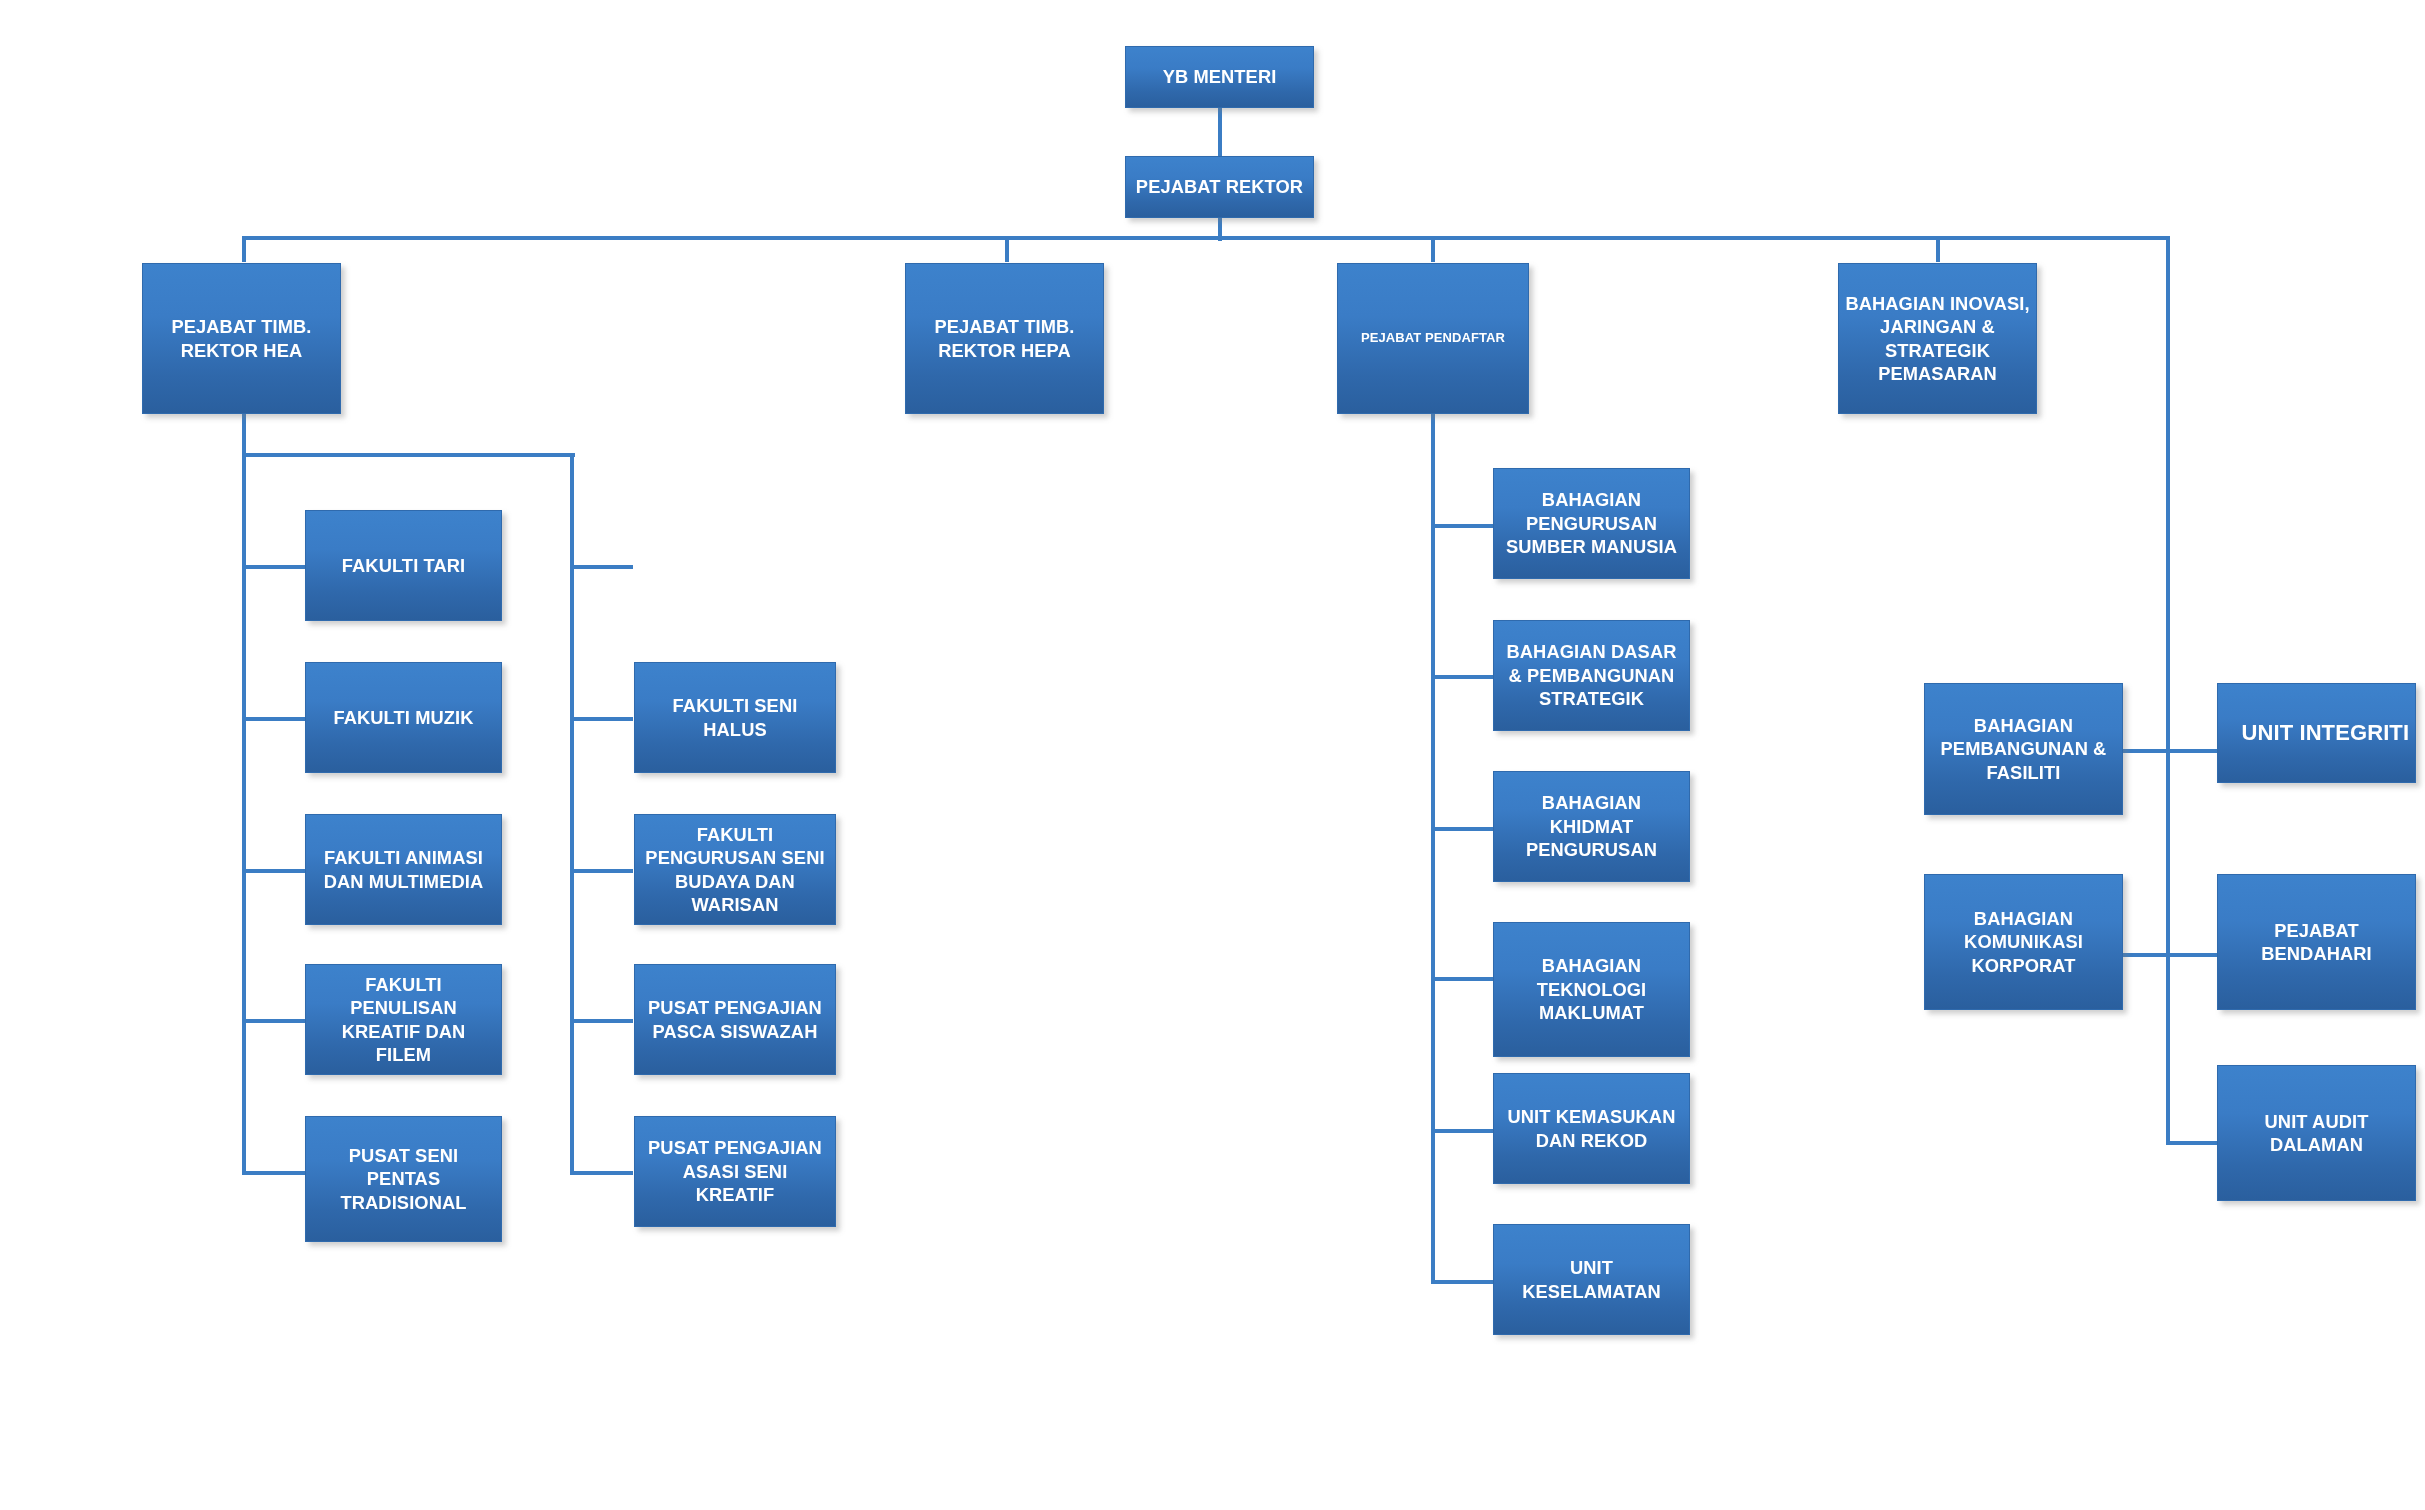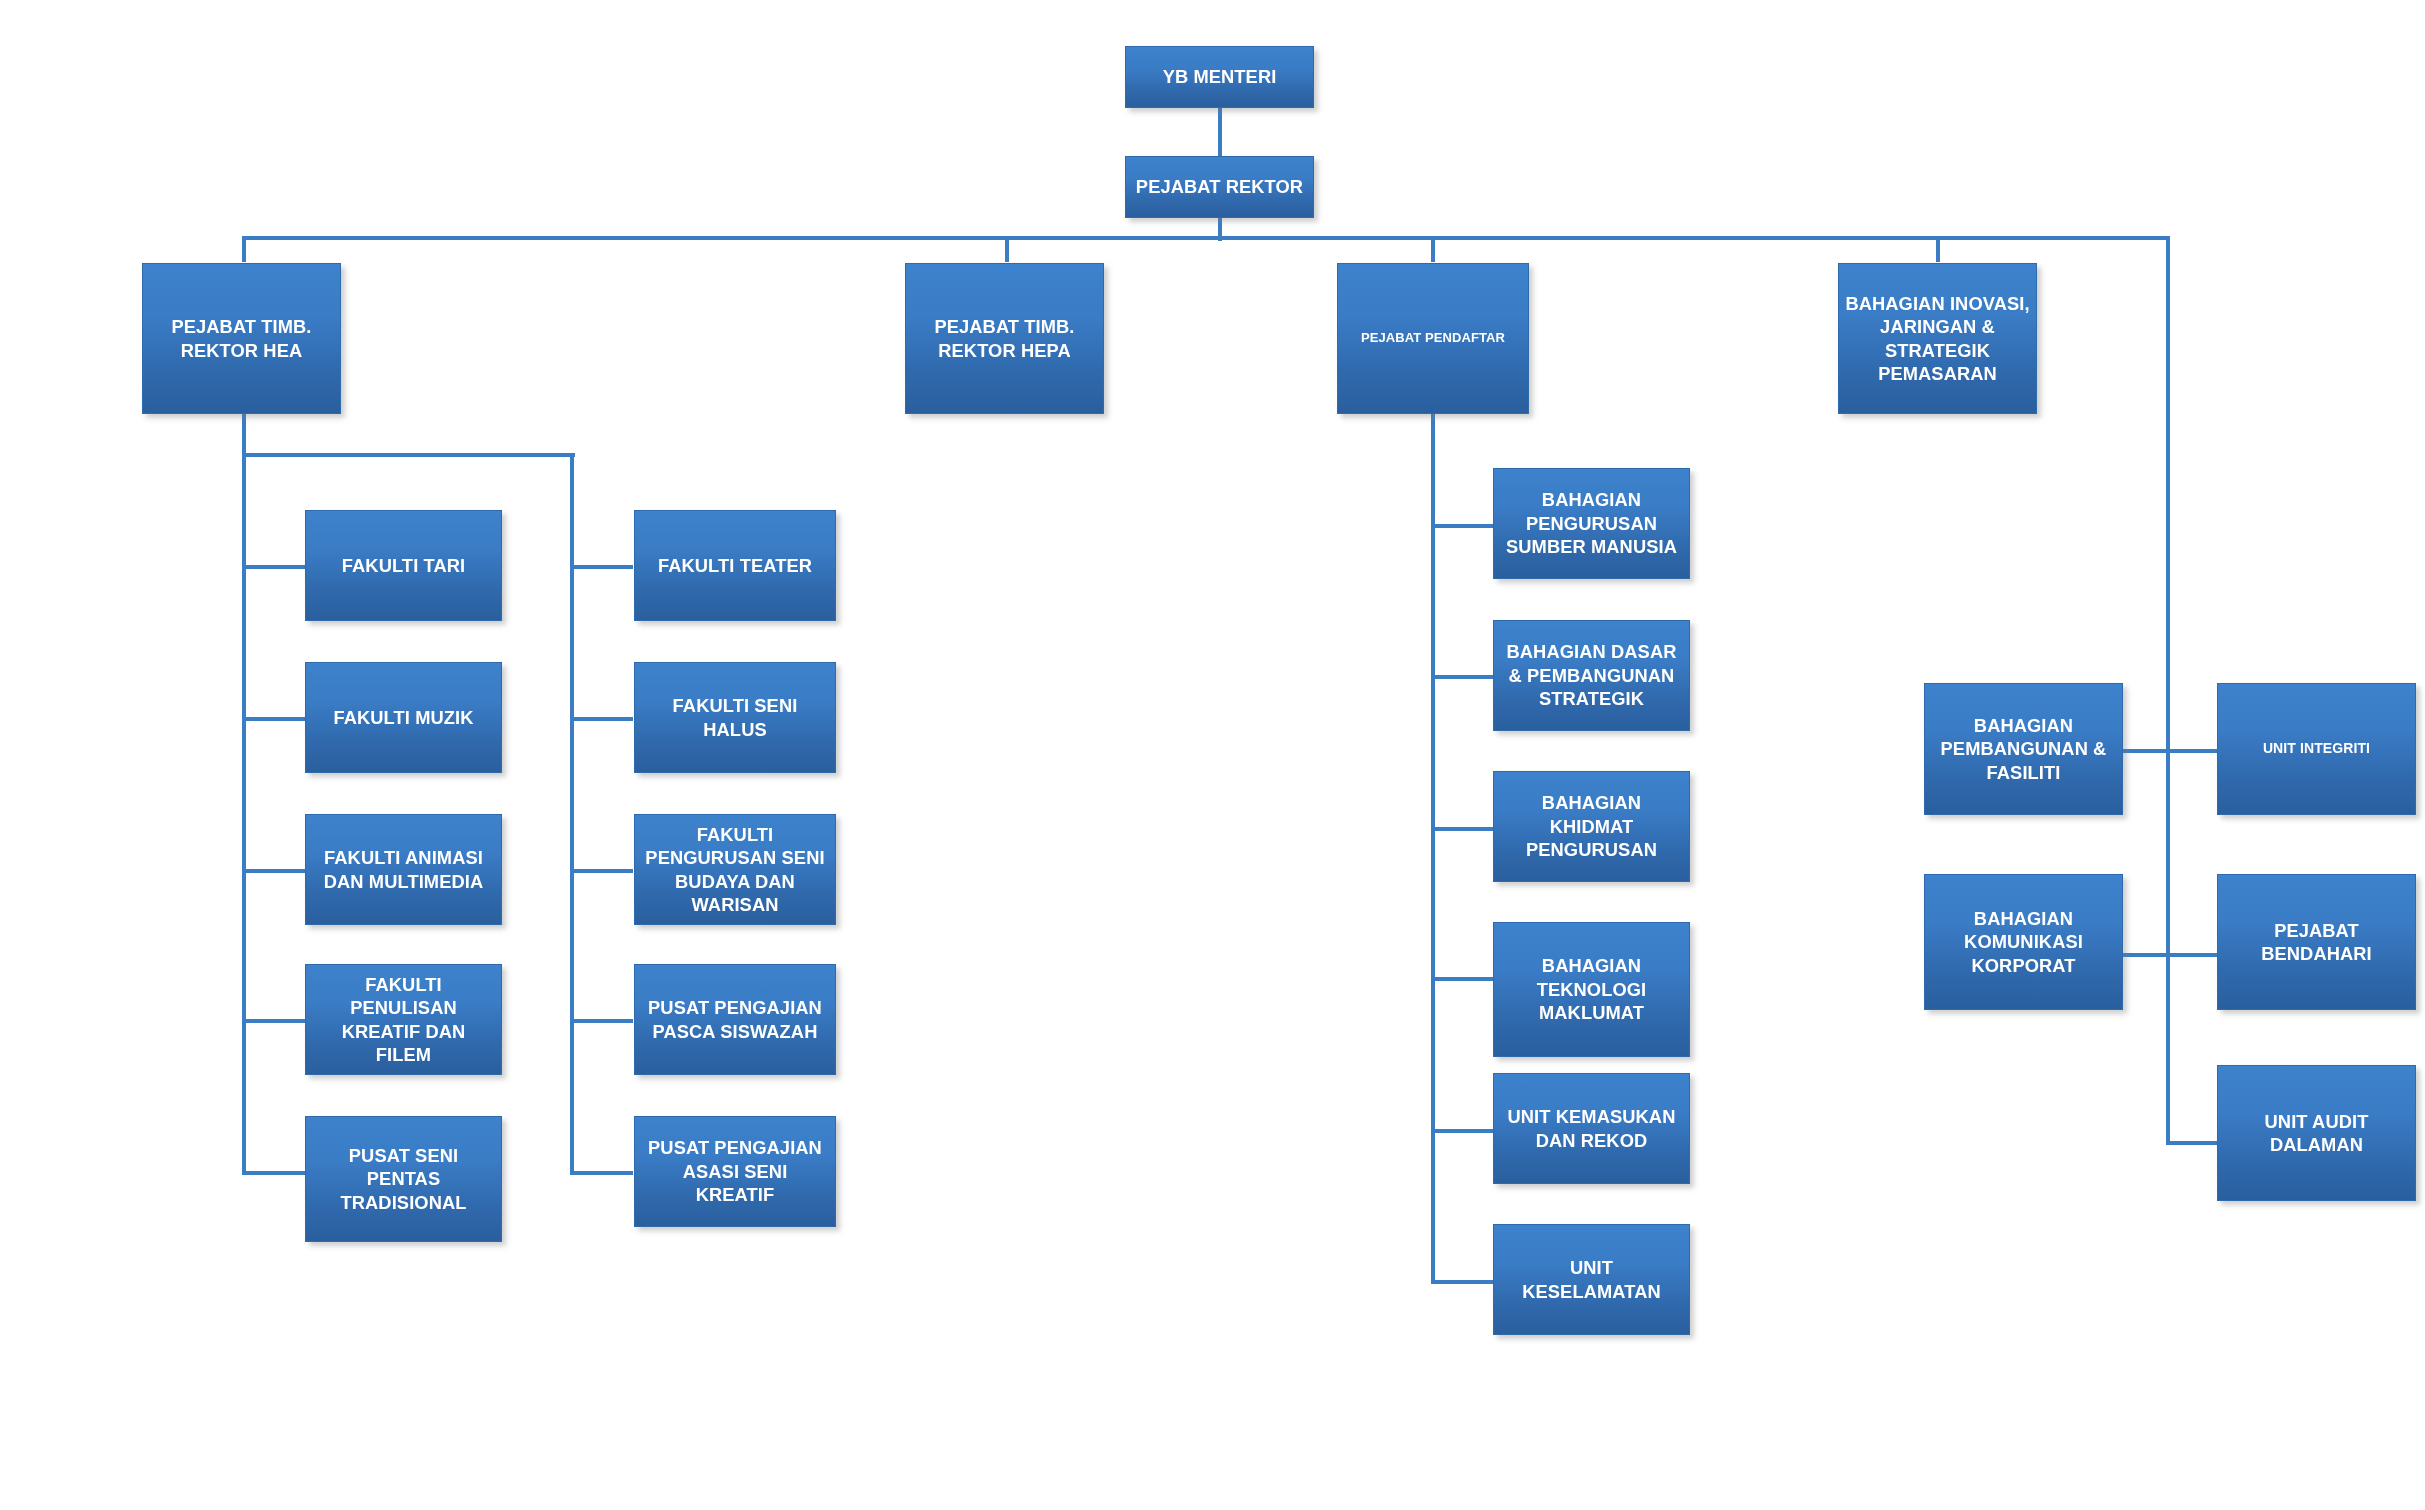--- a/index.html
+++ b/index.html
@@ -125,23 +125,20 @@
   <div class="node" style="left:305px; top:814px; width:197px; height:111px; font-size:18.3px;">
     <span>FAKULTI ANIMASI DAN MULTIMEDIA</span>
   </div>
   <div class="node" style="left:305px; top:964px; width:197px; height:111px; font-size:18.3px;">
     <span>FAKULTI PENULISAN KREATIF DAN FILEM</span>
   </div>
   <div class="node" style="left:305px; top:1116px; width:197px; height:126px; font-size:18.3px;">
     <span>PUSAT SENI PENTAS TRADISIONAL</span>
   </div>
 
-  <div class="node" style="left:634px; top:510px; width:202px; height:111px; font-size:18.3px;">
-    <span>FAKULTI TEATER</span>
-  </div>
   <div class="node" style="left:634px; top:662px; width:202px; height:111px; font-size:18.3px;">
     <span>FAKULTI SENI HALUS</span>
   </div>
   <div class="node" style="left:634px; top:814px; width:202px; height:111px; font-size:18.3px;">
     <span>FAKULTI PENGURUSAN SENI BUDAYA DAN WARISAN</span>
   </div>
   <div class="node" style="left:634px; top:964px; width:202px; height:111px; font-size:18.3px;">
     <span>PUSAT PENGAJIAN PASCA SISWAZAH</span>
   </div>
   <div class="node" style="left:634px; top:1116px; width:202px; height:111px; font-size:18.3px;">
@@ -167,21 +164,21 @@
     <span>UNIT KESELAMATAN</span>
   </div>
 
   <div class="node" style="left:1924px; top:683px; width:199px; height:132px; font-size:18.3px;">
     <span>BAHAGIAN PEMBANGUNAN &amp; FASILITI</span>
   </div>
   <div class="node" style="left:1924px; top:874px; width:199px; height:136px; font-size:18.3px;">
     <span>BAHAGIAN KOMUNIKASI KORPORAT</span>
   </div>
 
-  <div class="node" style="left:2217px; top:683px; width:199px; height:132px; font-size:14px;">
+  <div class="node" style="left:2217px; top:683px; width:199px; height:100px; font-size:22px;text-align:right;">
     <span>UNIT INTEGRITI</span>
   </div>
   <div class="node" style="left:2217px; top:874px; width:199px; height:136px; font-size:18.3px;">
     <span>PEJABAT BENDAHARI</span>
   </div>
   <div class="node" style="left:2217px; top:1065px; width:199px; height:136px; font-size:18.3px;">
     <span>UNIT AUDIT DALAMAN</span>
   </div>
 
 </div>

